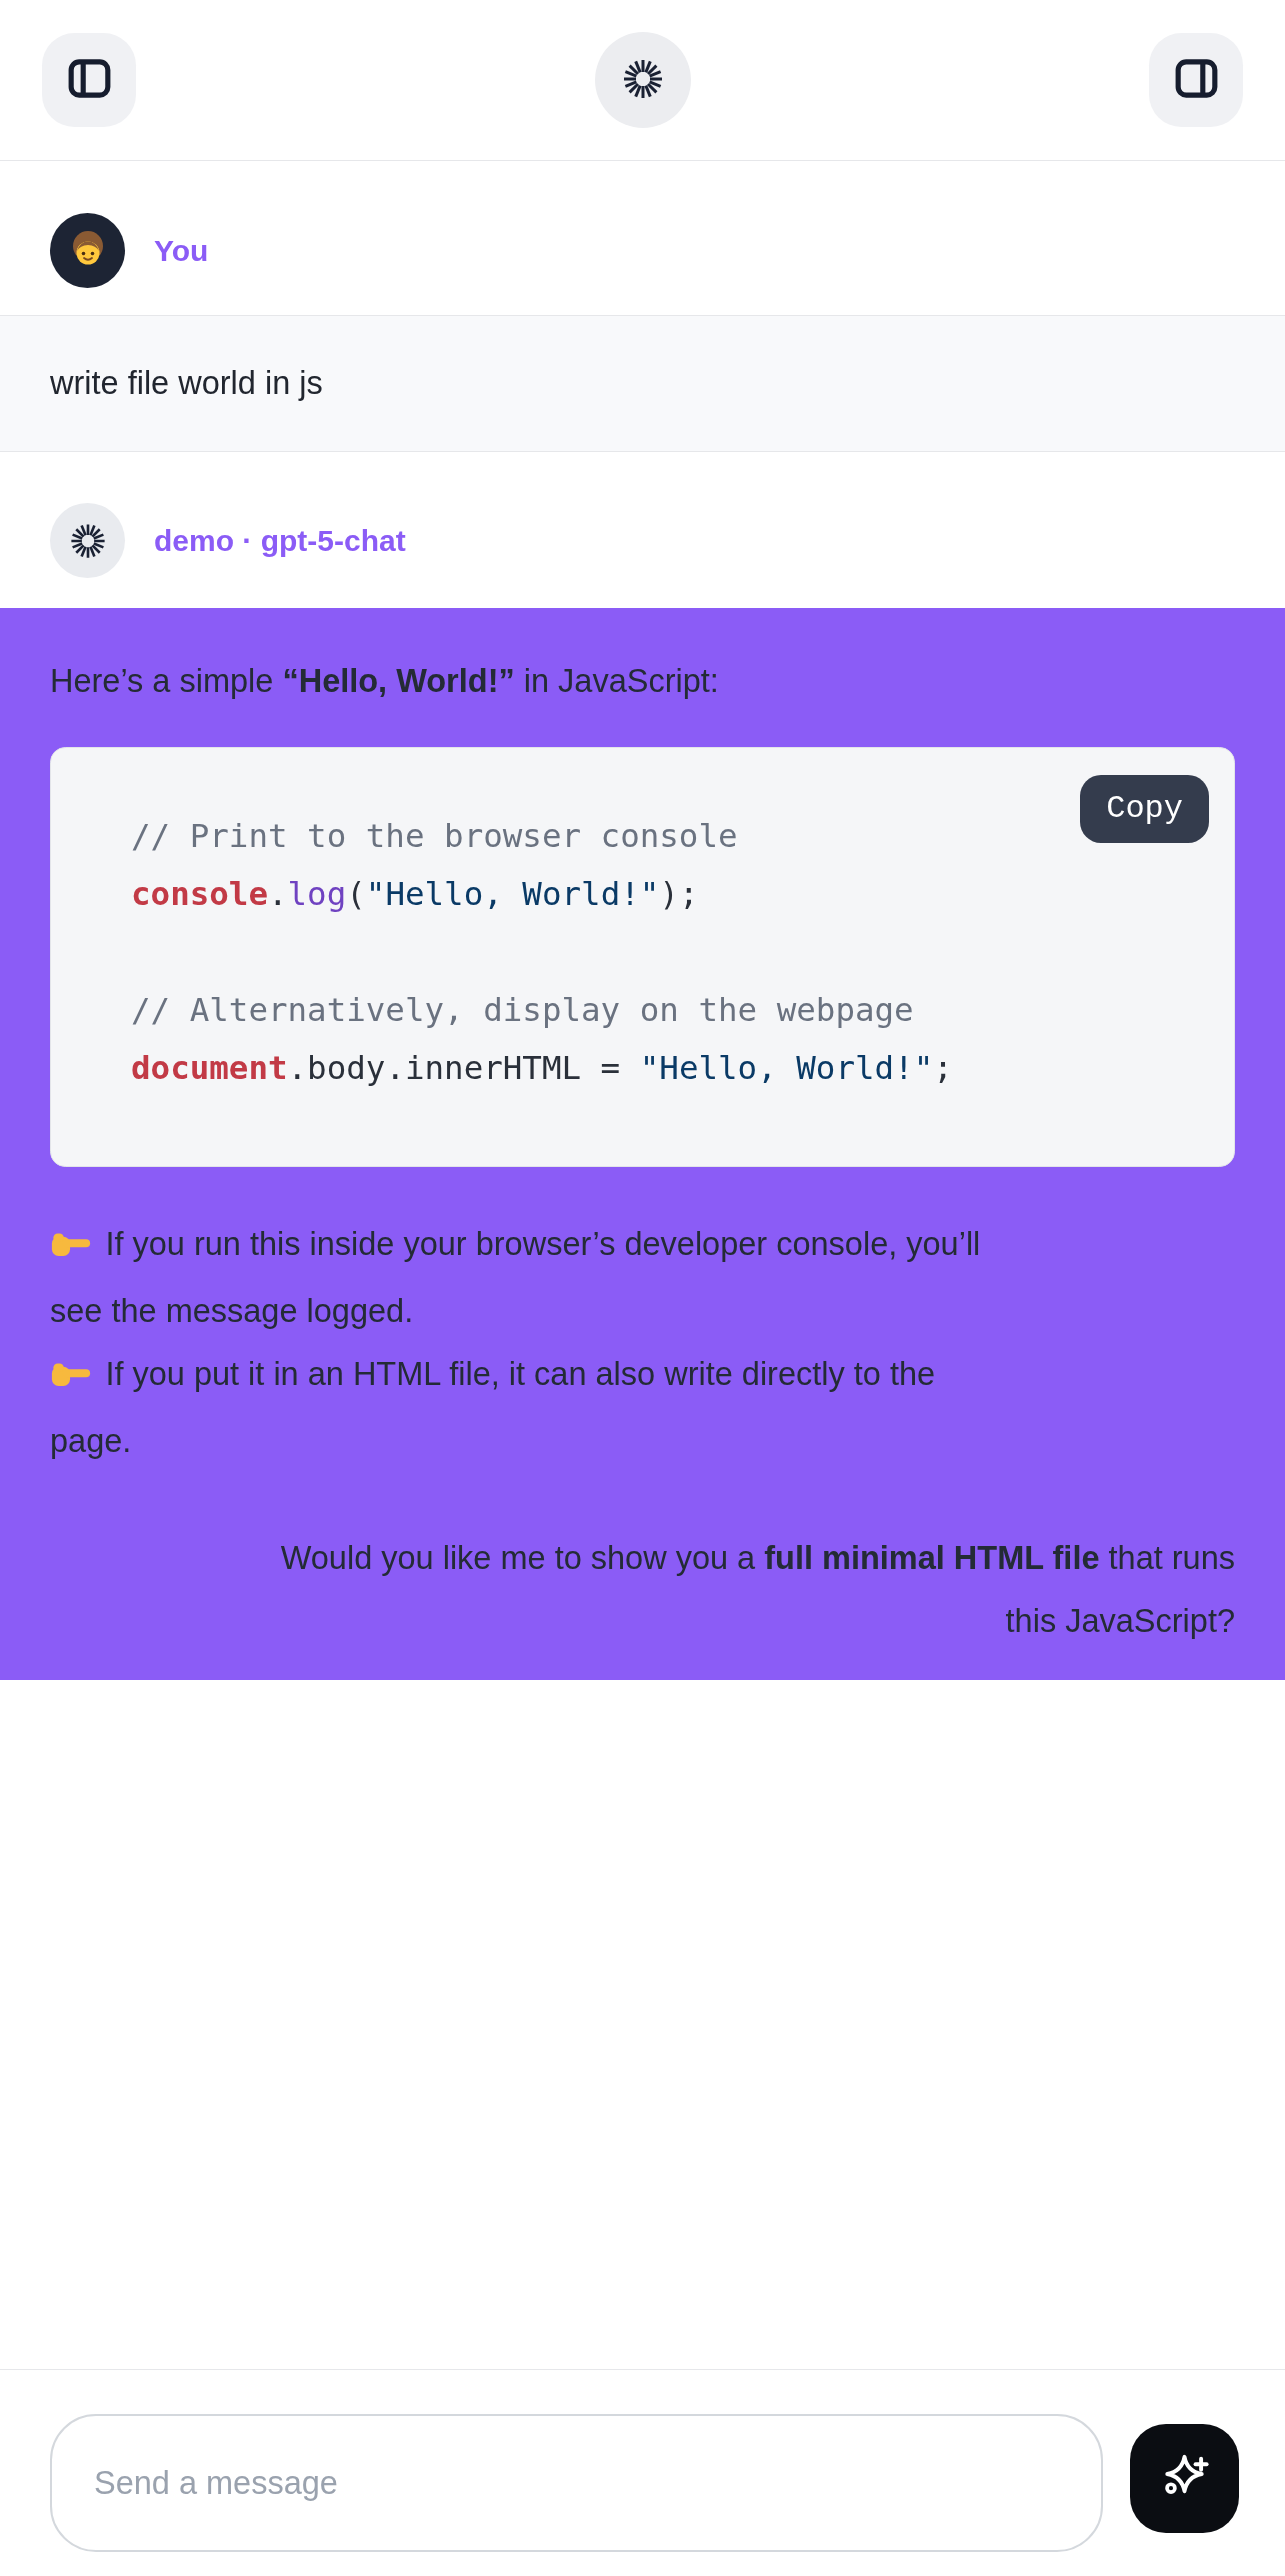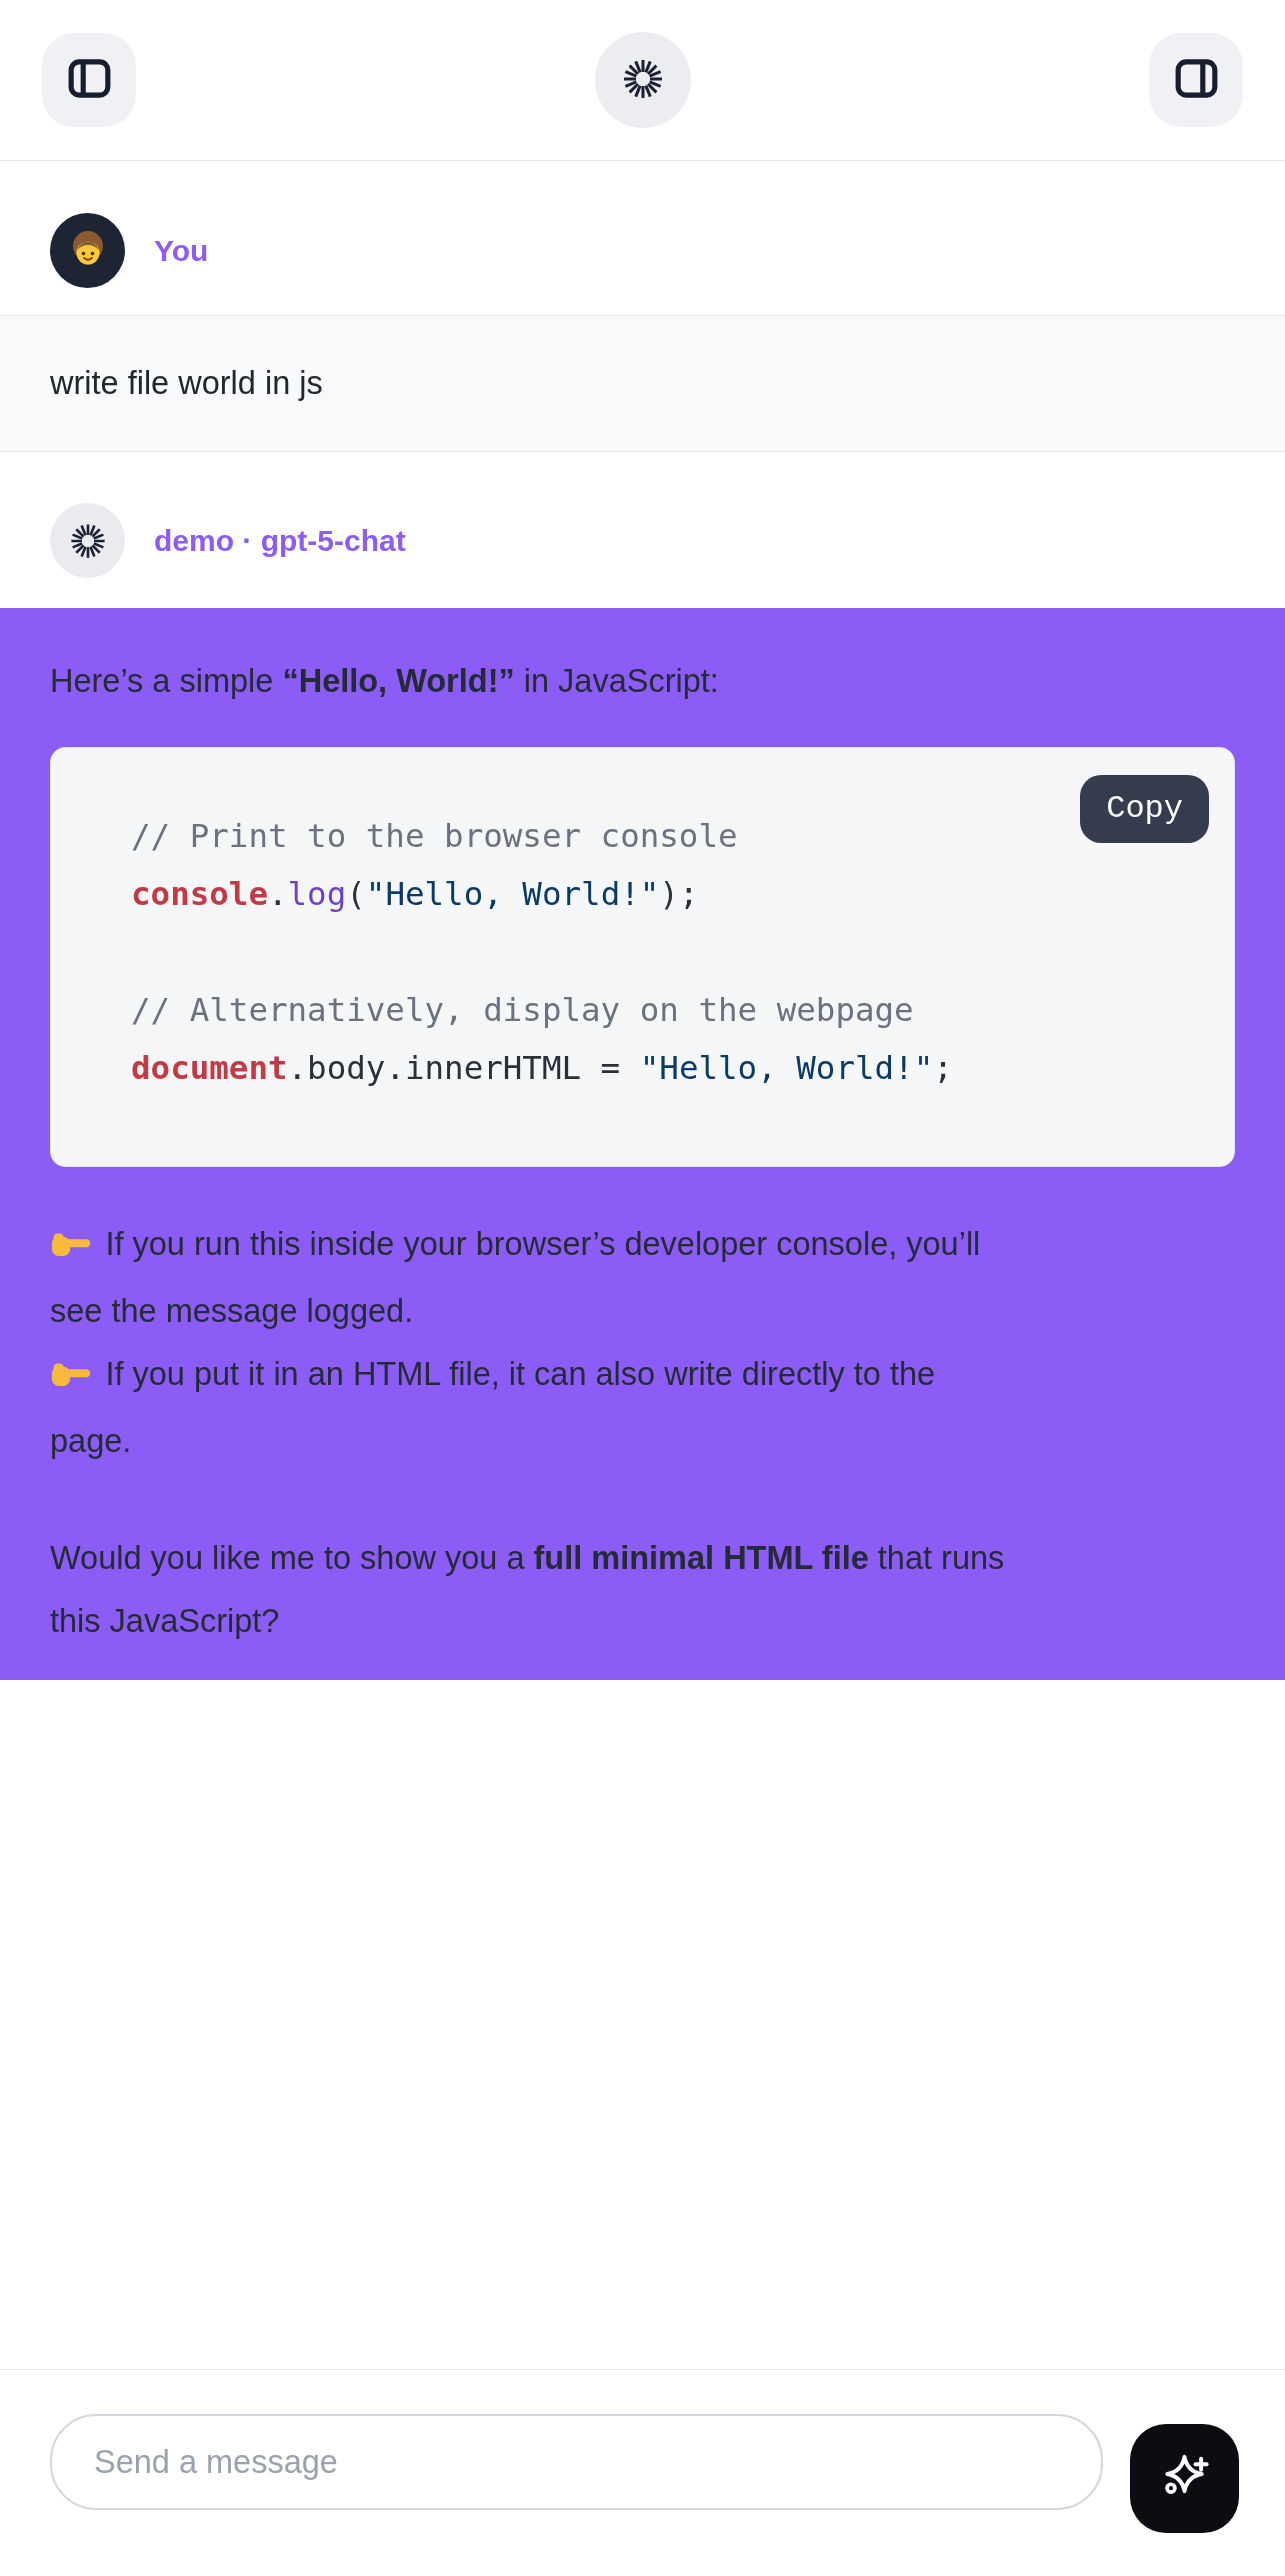--- a/index.html
+++ b/index.html
@@ -80,32 +80,32 @@
     white-space:pre; color:#2a303a;
   }
   .tok-comment  { color:#6a7280;text-align:center; }
   .tok-keyword  { color:#c23a46;font-weight:bold; }
   .tok-function { color:#6f42c1; }
   .tok-string   { color:#0a3a66; }
   .tok-plain    { color:#2a303a; }
 
   
   .tips { margin-top:46px; }
-  .followup { margin-top:54px; }
+  .followup { margin-top:54px;text-align:right; }
   .hand-icon { display:inline-block; vertical-align:-3.8px; margin-right:13.4px; }
 
   
   .composer {
     position:absolute; left:0; right:0; bottom:0; height:207px;
     background:#ffffff; border-top:1.9px solid #e6e7ea;
     display:flex; align-items:flex-start;
     padding:44px 46px 0 50px; gap:27px;
   }
   .msg-input {
-    flex:1; height:96px;
+    flex:1; height:138px;
     border:2.9px solid #d4d8dd; border-radius:46px;
     padding:0 42px; background:#ffffff;
     font-family:"Liberation Sans", sans-serif;
     font-size:32.5px; color:#21262f; outline:none;
   }
   .msg-input::placeholder { color:#9aa2ae; }
   .send-btn {
     width:109px; height:109px; margin-top:9.6px; flex:0 0 auto;
     border:none; border-radius:36px; background:#0b0d12; cursor:pointer;
     display:flex; align-items:center; justify-content:center;

